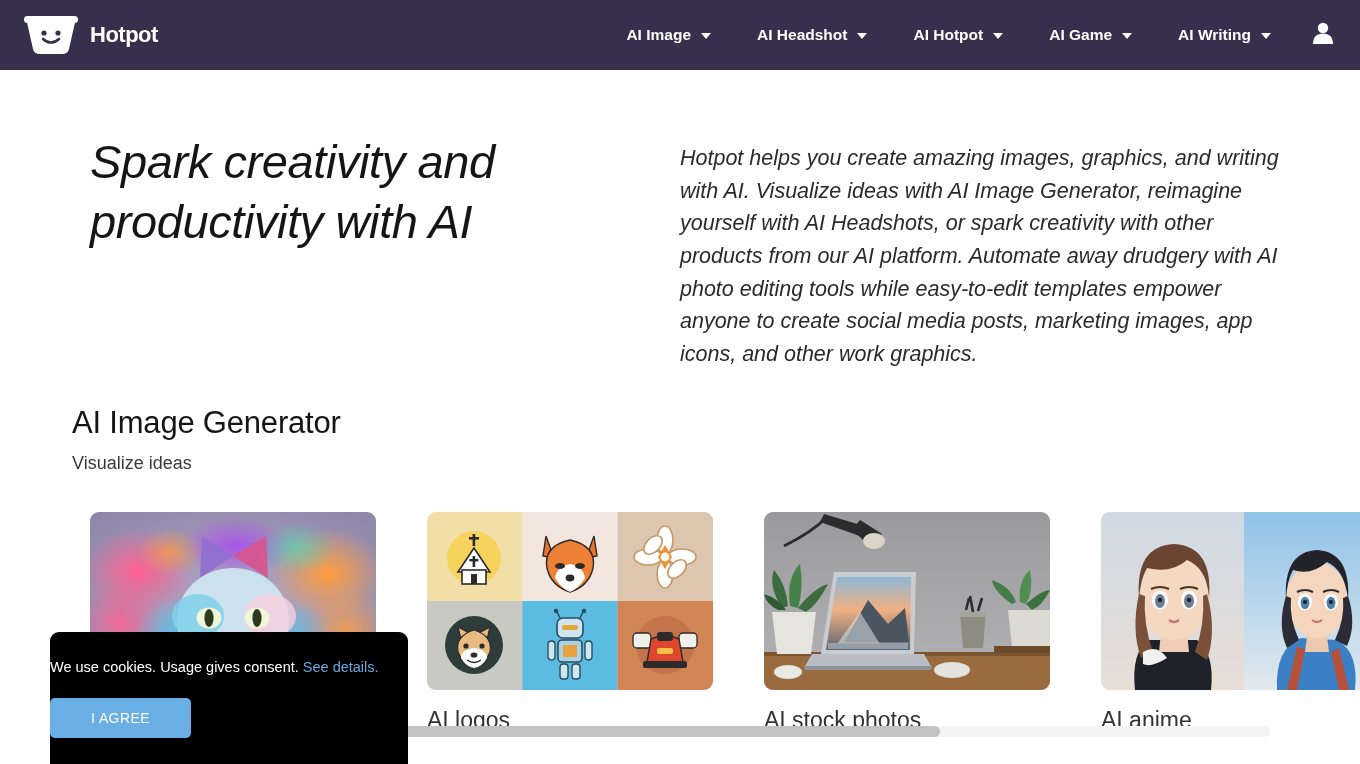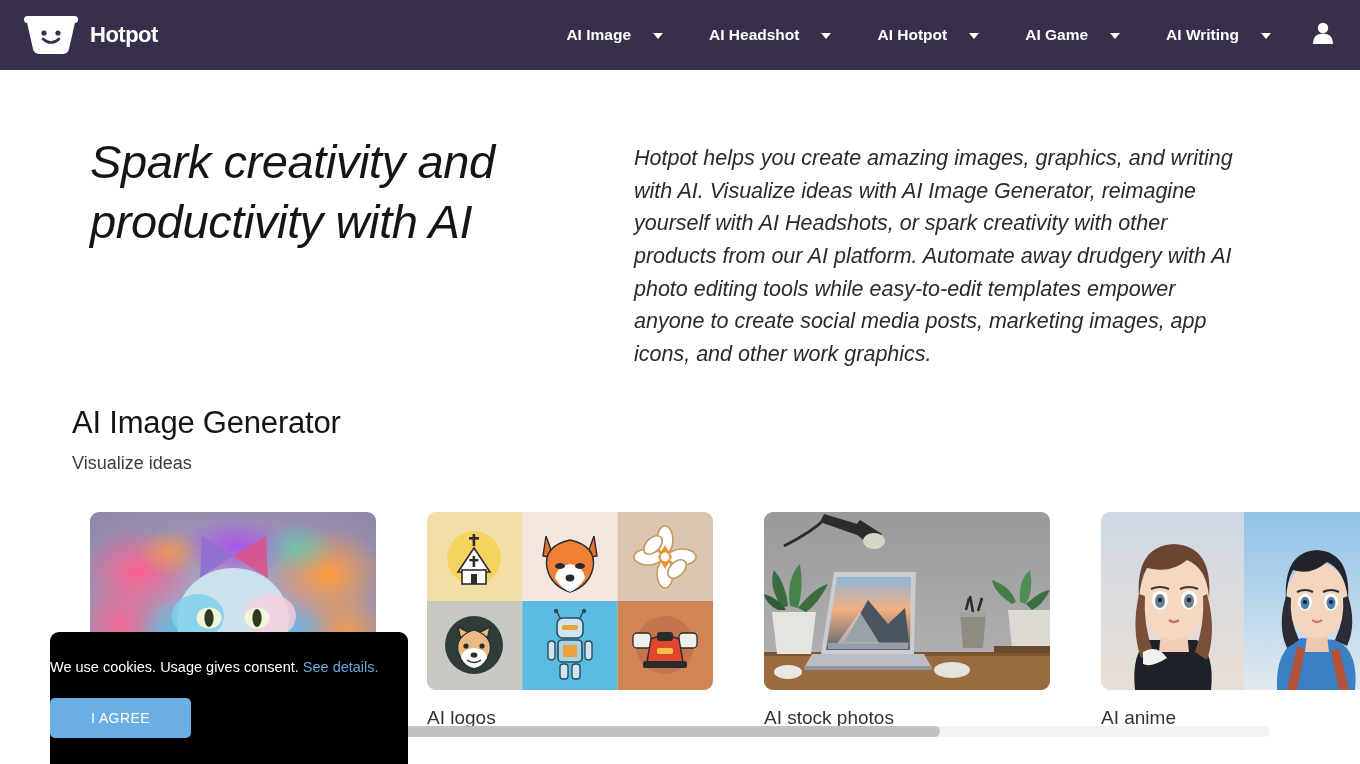--- a/index.html
+++ b/index.html
@@ -25,21 +25,21 @@
   .brand-logo { width: 58px; height: 44px; display:block; }
   .brand-name {
     color: #ffffff; font-size: 22px; font-weight: 700;
     letter-spacing: -0.5px; line-height: 1;
   }
   .nav {
     margin-left: auto; display: flex; align-items: center;
     gap: 0px; padding-right: 14px;
   }
   .nav-item {
-    display: flex; align-items: center; gap: 22px;
+    display: flex; align-items: center; gap: 10px;
     color: #ffffff; font-size: 15.5px; font-weight: 600;
     padding: 10px 23px; cursor: pointer; white-space: nowrap;
   }
   .caret {
     width: 0; height: 0;
     border-left: 5.5px solid transparent;
     border-right: 5.5px solid transparent;
     border-top: 6px solid #ffffff;
     margin-top: 2px;
   }
@@ -53,21 +53,21 @@
     position: absolute; top: 70px; left: 0;
     width: 1096px; padding: 62px 90px 0 90px;
     display: flex; align-items: flex-start; font-style: italic;
   }
   .hero-left { width: 500px; flex: none; }
   .hero-title {
     font-size: 47px; font-weight: 400; color: #151515;
     line-height: 1.28; letter-spacing: -0.4px;
   }
   .hero-right {
-    width: 600px; flex: none; margin-left: 44px; padding-top: 10px;
+    width: 600px; flex: none; margin-left: 90px; padding-top: 10px;
   }
   .hero-body {
     font-size: 21.5px; font-weight: 400; color: #2a2a2a;
     line-height: 1.52;
   }
 
   
   .section {
     position: absolute; top: 405px; left: 0;
     width: 1360px; padding: 0 72px;
@@ -87,21 +87,21 @@
     width: 1270px; height: 252px; overflow: hidden;
   }
   .rail { display: flex; gap: 51px; }
   .card { width: 286px; flex: none; cursor: pointer; }
   .card-media {
     width: 286px; height: 178px; border-radius: 9px;
     overflow: hidden; position: relative; background: #e9e9ef;
   }
   .card-media svg { display:block; width:100%; height:100%; }
   .card-label {
-    margin-top: 17px; font-size: 19px; color: #333333;
+    margin-top: 17px; font-size: 23px; color: #333333;
   }
 
   .rail-scrollbar {
     position: absolute; left: 90px; top: 726px;
     width: 1180px; height: 11px;
     background: #f4f4f4; border-radius: 6px;
   }
   .rail-thumb {
     position: absolute; left: 0; top: 0;
     width: 850px; height: 11px;

